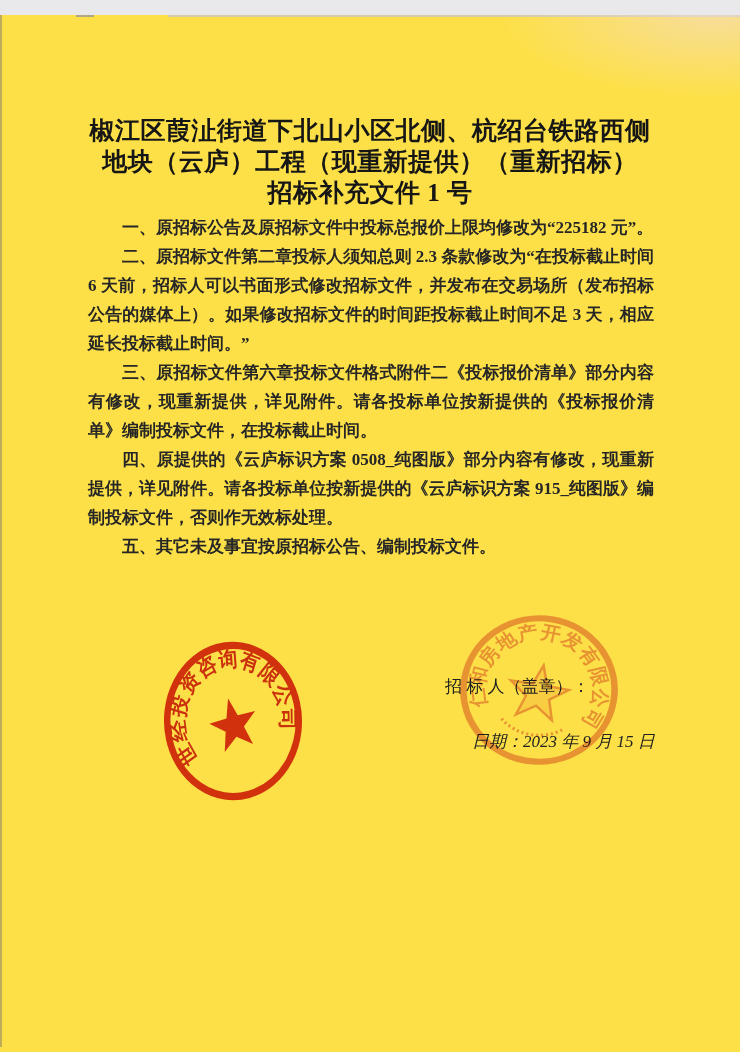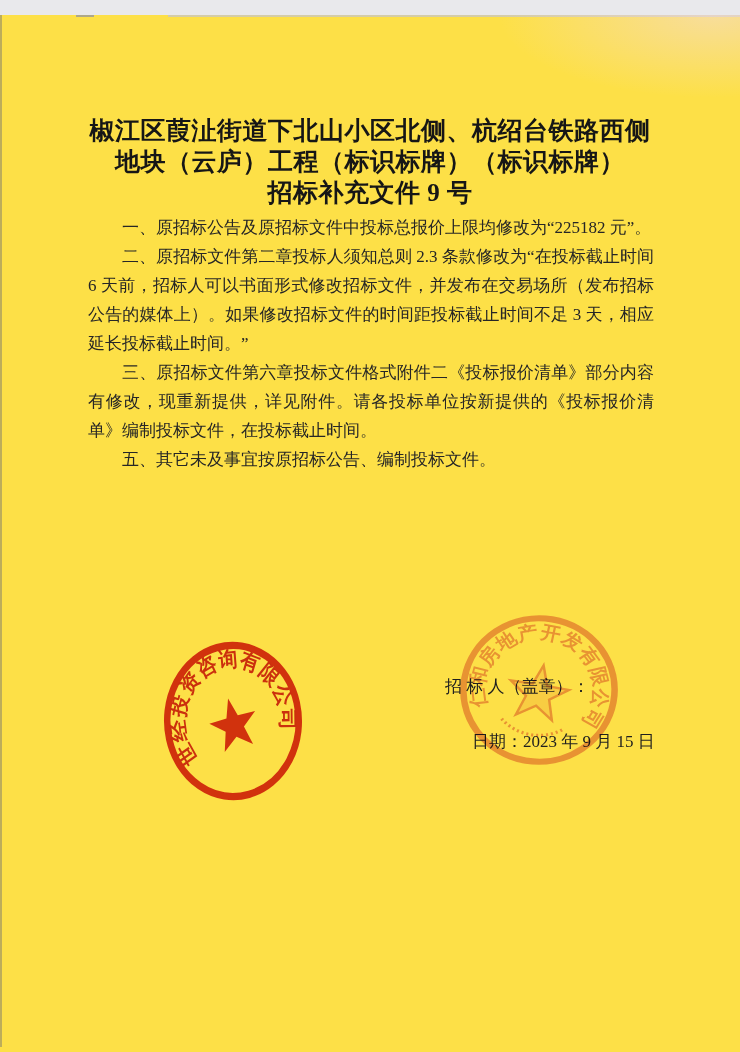--- a/index.html
+++ b/index.html
@@ -24,53 +24,54 @@
     position:absolute;top:100px;left:60px;right:60px;
     text-align:center;font-size:25px;font-weight:700;line-height:31px;
     color:#161616;letter-spacing:.5px;
   }
   
   .body{
     position:absolute;top:198px;left:88px;width:566px;
     font-size:17px;line-height:29px;text-align:justify;color:#262626;
   }
   .body p{margin:0;}
-  .body p.indent{text-indent:2em;}
+  .body p.indent{text-indent:2em;font-weight:bold;}
   
   .sig-label{position:absolute;font-size:17px;color:#1f1f1f;white-space:nowrap;z-index:1;}
   .sig-agency{left:137px;top:659px;}
   .sig-bidder{left:445px;top:660px;}
-  .sig-date{left:472px;top:715px;}
+  .sig-date{left:472px;top:715px;font-style:italic;}
   
   .seal{position:absolute;mix-blend-mode:multiply;z-index:2;}
   .seal-agency{left:160px;top:623px;width:146px;height:166px;opacity:.92;}
   .seal-bidder{left:456px;top:597px;width:166px;height:156px;opacity:.55;}
   .seal text{font-family:"Liberation Serif","DejaVu Serif",serif;font-weight:700;}
 </style>
 </head>
 <body>
 
 <div class="page">
 
   <div class="edge-top"></div>
   <div class="edge-top-mark"></div>
   <div class="edge-left"></div>
   <div class="edge-bottom"></div>
   <div class="corner-tint"></div>
 
   <div class="title">
     <div>椒江区葭沚街道下北山小区北侧、杭绍台铁路西侧</div>
-    <div>地块（云庐）工程（标识标牌）（标识标牌）</div>
-    <div>招标补充文件 9 号</div>
+    <div>地块（云庐）工程（现重新提供）（重新招标）</div>
+    <div>招标补充文件 1 号</div>
   </div>
 
   <div class="body">
     <p class="indent">一、原招标公告及原招标文件中投标总报价上限均修改为“225182 元”。</p>
     <p class="indent">二、原招标文件第二章投标人须知总则 2.3 条款修改为“在投标截止时间 6 天前，招标人可以书面形式修改招标文件，并发布在交易场所（发布招标公告的媒体上）。如果修改招标文件的时间距投标截止时间不足 3 天，相应延长投标截止时间。”</p>
     <p class="indent">三、原招标文件第六章投标文件格式附件二《投标报价清单》部分内容有修改，现重新提供，详见附件。请各投标单位按新提供的《投标报价清单》编制投标文件，在投标截止时间。</p>
+    <p class="indent">四、原提供的《云庐标识方案 0508_纯图版》部分内容有修改，现重新提供，详见附件。请各投标单位按新提供的《云庐标识方案 915_纯图版》编制投标文件，否则作无效标处理。</p>
     <p class="indent">五、其它未及事宜按原招标公告、编制投标文件。</p>
   </div>
 
   <div class="sig-label sig-bidder">招 标 人（盖章）：</div>
   <div class="sig-label sig-date">日期：2023 年 9 月 15 日</div>
 
   <svg class="seal seal-agency" viewBox="0 0 200 200" preserveAspectRatio="none">
     <g transform="rotate(-14 100 100)">
       <ellipse cx="100" cy="100" rx="90" ry="91" fill="none" stroke="#d0281c" stroke-width="9"></ellipse>
       <polygon fill="#d0281c" points="100,72 108,95 132.3,95.5 112.9,110.2 120,133.5 100,119.6 80,133.5 87.1,110.2 67.7,95.5 92,95"></polygon>

